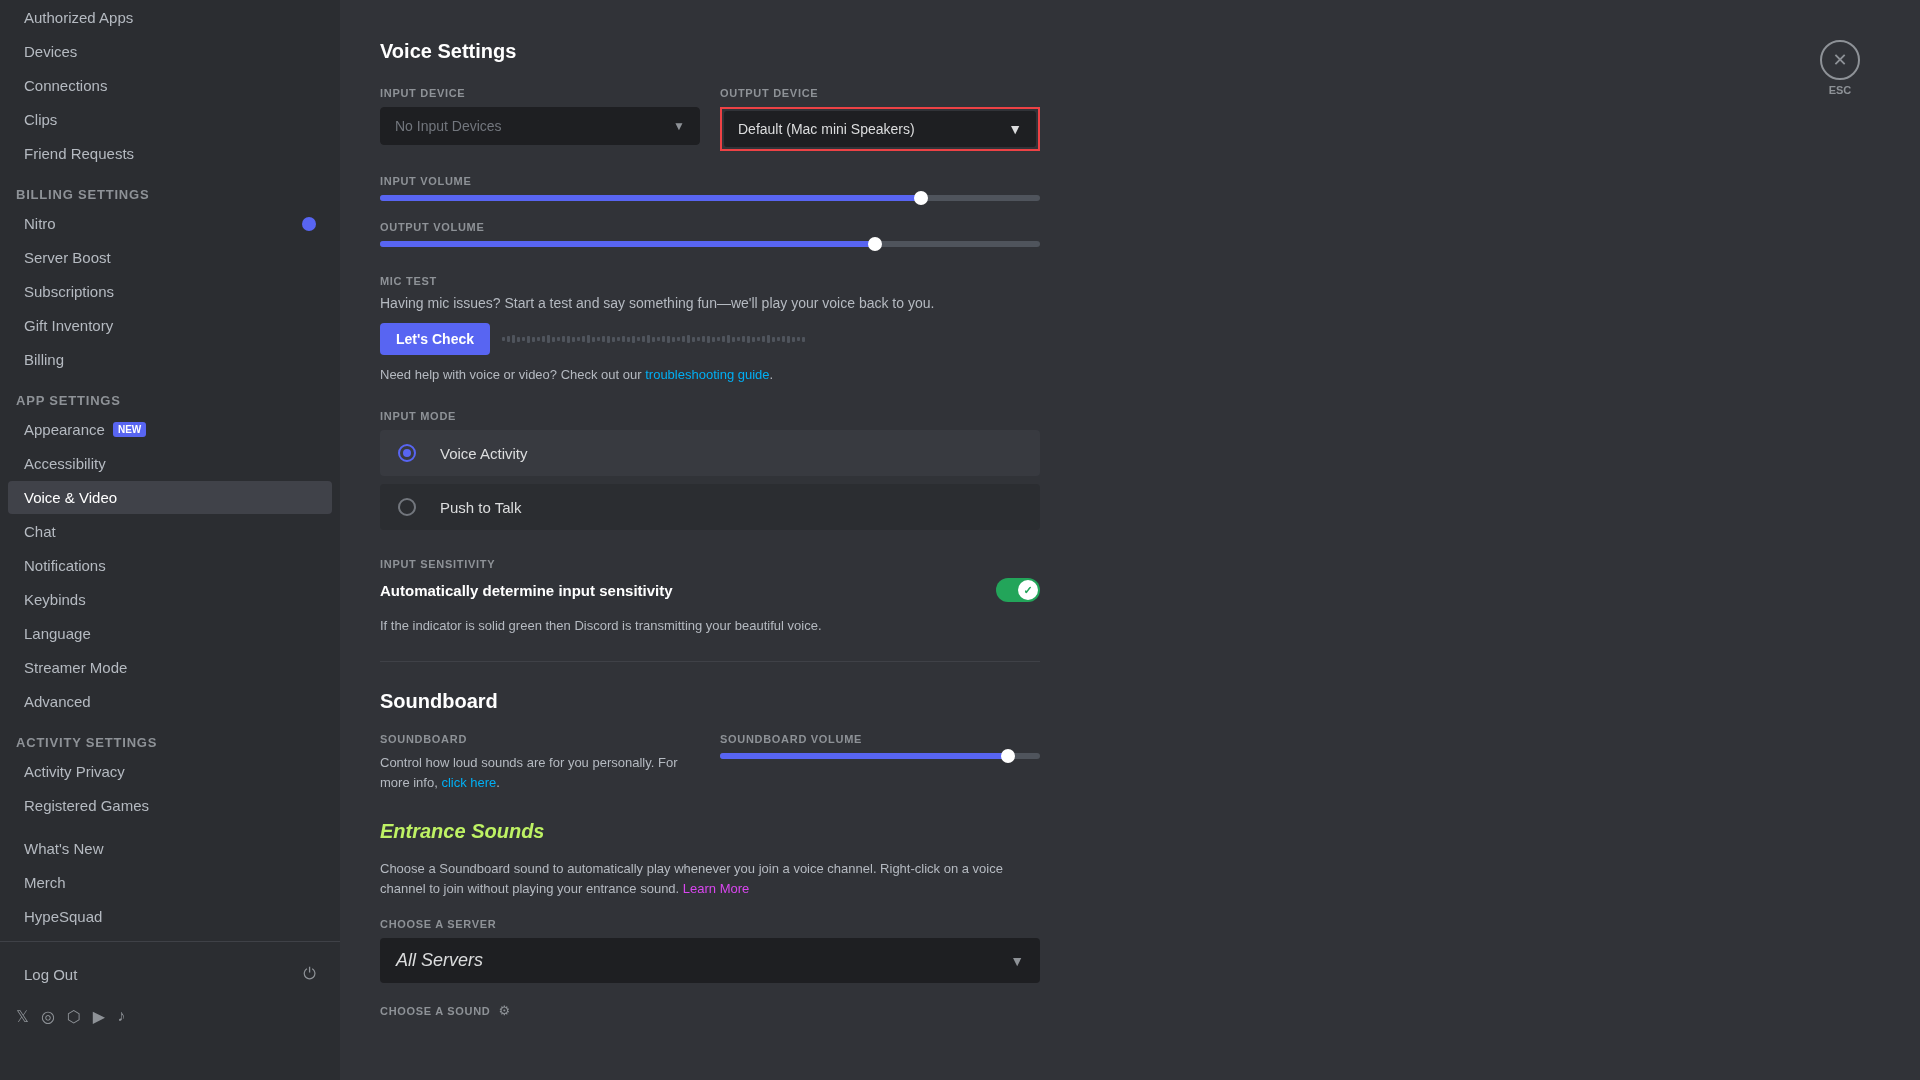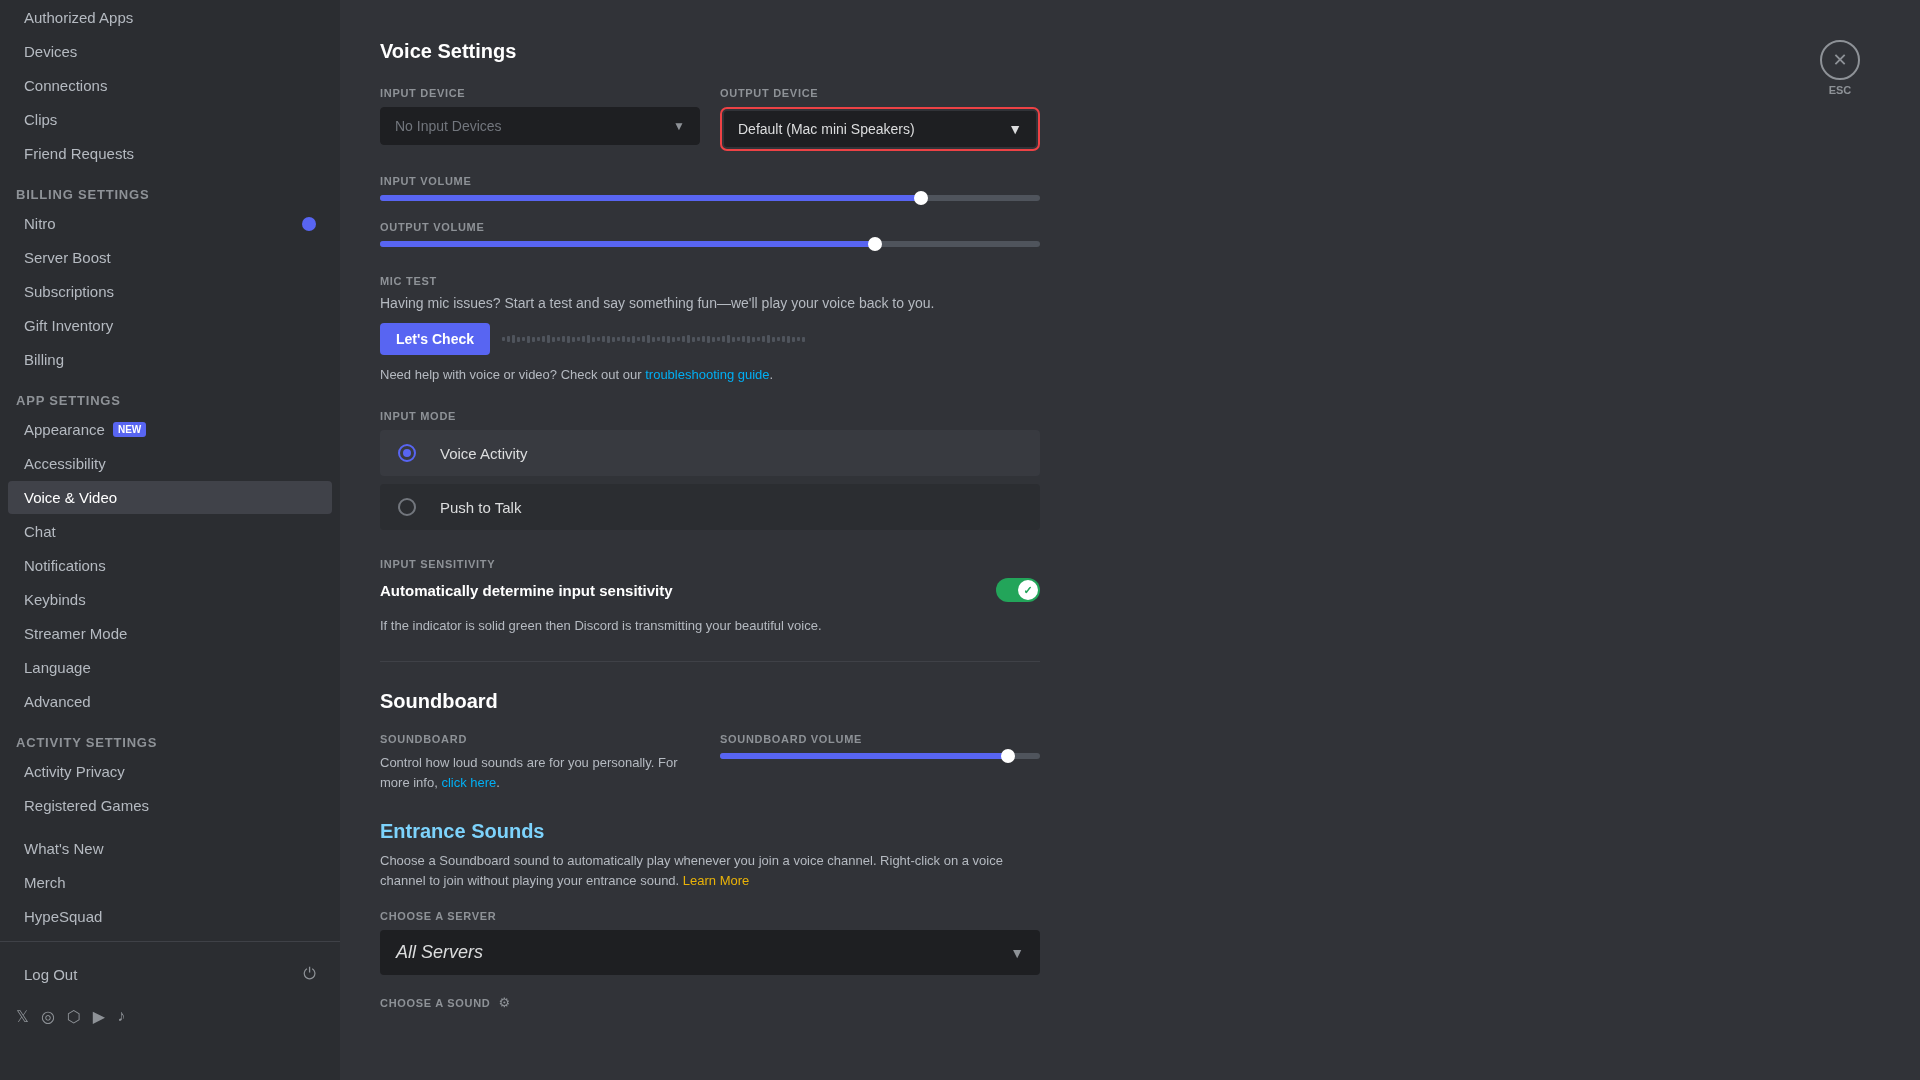--- a/index.html
+++ b/index.html
@@ -178,21 +178,21 @@
       display: flex;
       align-items: center;
       justify-content: space-between;
       cursor: pointer;
     }
     .select-box .chevron { color: #8e9297; font-size: 12px; }
 
     
     .output-device-wrapper {
       border: 2px solid #ed4245;
-      border-radius: 7px;
+      border-radius: 0;
       padding: 2px;
     }
     .output-device-inner {
       background: #1e1f22;
       border-radius: 3px;
       padding: 10px 14px;
       color: #dcddde;
       font-size: 14px;
       display: flex;
       align-items: center;
@@ -393,31 +393,32 @@
     }
     .soundboard-link {
       color: #00aff4;
       cursor: pointer;
     }
 
     
     .entrance-title {
       font-size: 20px;
       font-weight: 700;
-      color: #7dd3fc;
-      margin-bottom: 8px;
+      color: #bef264;
+      margin-bottom: 16px;
+      font-style: italic;
     }
     .entrance-desc {
       font-size: 13px;
       color: #b5bac1;
       line-height: 1.5;
       margin-bottom: 20px;
     }
     .entrance-learn-more {
-      color: #eab308;
+      color: #d946ef;
       cursor: pointer;
     }
     .choose-label {
       font-size: 11px;
       font-weight: 700;
       color: #8e9297;
       text-transform: uppercase;
       letter-spacing: 0.7px;
       margin-bottom: 8px;
     }
@@ -521,24 +522,24 @@
     <div class="nav-item">
       <span>Chat</span>
     </div>
     <div class="nav-item">
       <span>Notifications</span>
     </div>
     <div class="nav-item">
       <span>Keybinds</span>
     </div>
     <div class="nav-item">
+      <span>Language</span>
+    </div>
+    <div class="nav-item">
       <span>Streamer Mode</span>
-    </div>
-    <div class="nav-item">
-      <span>Language</span>
     </div>
     <div class="nav-item">
       <span>Advanced</span>
     </div>
   </div>
 
   <div>
     <div class="section-label">Activity Settings</div>
     <div class="nav-item">
       <span>Activity Privacy</span>

